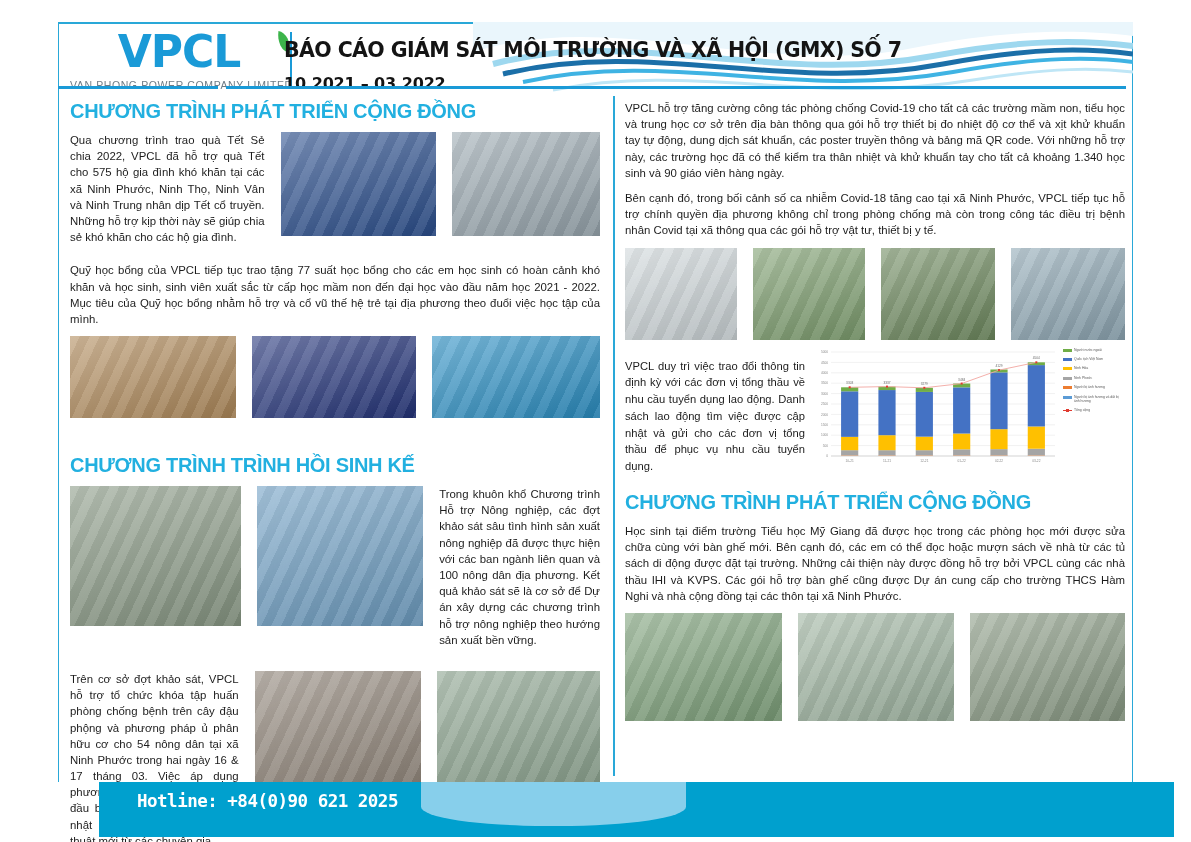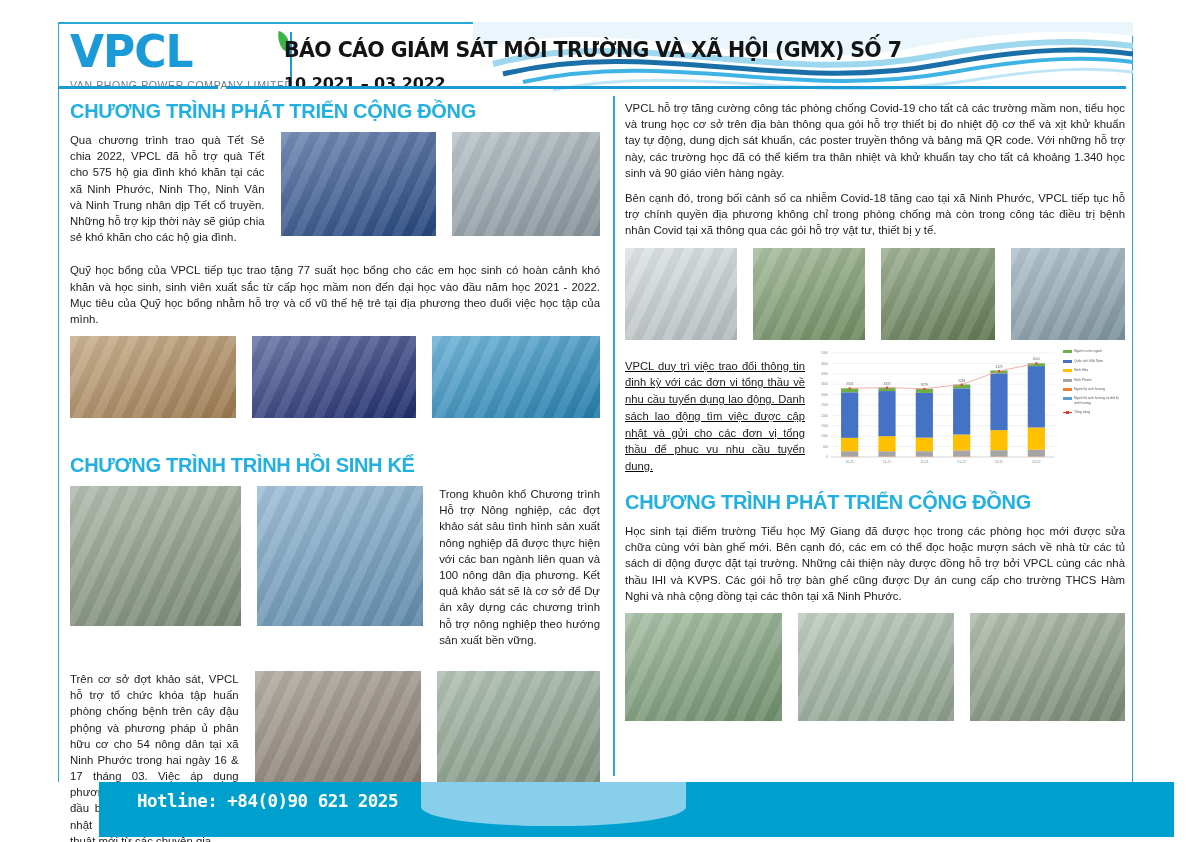--- a/index.html
+++ b/index.html
@@ -16,21 +16,21 @@
     position:absolute; left:58px; top:22px; width:1075px; height:760px;
     border:1.5px solid #29a8d8; border-top:none; border-bottom:none;
   }
   .frame-top {
     position:absolute; left:58px; top:22px; width:1075px; height:1.5px; background:#29a8d8;
   }
 
   
   .header { position:absolute; left:58px; top:22px; width:1075px; height:72px; overflow:hidden; }
   .wave-svg { position:absolute; right:0; top:0; }
-  .logo-wrap { position:absolute; left:12px; top:8px; width:218px; }
+  .logo-wrap { position:absolute; left:12px; top:8px; width:218px;text-align:center; }
   .logo-main {
     font-family:"DejaVu Sans", sans-serif;
     font-size:44px; font-weight:bold; letter-spacing:-1px;
     color:#1a9ad7; line-height:1; position:relative; display:inline-block;
   }
   .leaf {
     position:absolute; right:-3px; top:2px; width:14px; height:20px;
     background:#3cb44a;
     border-radius:0 100% 0 100%;
     transform:rotate(8deg);
@@ -73,21 +73,21 @@
   .ph::after{
     content:""; position:absolute; inset:0;
     background:
       linear-gradient(160deg, rgba(255,255,255,.35), rgba(0,0,0,.12)),
       repeating-linear-gradient(115deg, rgba(255,255,255,.10) 0 9px, rgba(0,0,0,.06) 9px 18px);
   }
 
   .row { display:flex; gap:16px; }
 
   
-  .chart-block { display:flex; gap:0; align-items:center; margin-top:4px;text-decoration:underline;}
+  .chart-block { display:flex; gap:0; align-items:flex-start; margin-top:4px;}
   .chart-text { width:180px; padding-top:14px; }
   .chart-text p { font-size:11.2px; line-height:1.5; text-align:justify; color:#1c1c1c;}
   .chart-area { position:relative; width:310px; height:128px; }
   .chart-svg { display:block; }
   .legend { position:absolute; left:258px; top:4px; width:60px; font-size:3.4px; line-height:1.25; color:#5a5a5a;}
   .legend .li { display:flex; align-items:flex-start; gap:2px; margin-bottom:5.2px; }
   .sw { width:9px; height:3px; flex:0 0 auto; margin-top:1px;}
   .sw-line { width:9px; height:1px; margin-top:2px; position:relative;}
   .sw-line .dot{ position:absolute; left:3px; top:-1.5px; width:3px;height:3px;background:#e03a2f; }
 

